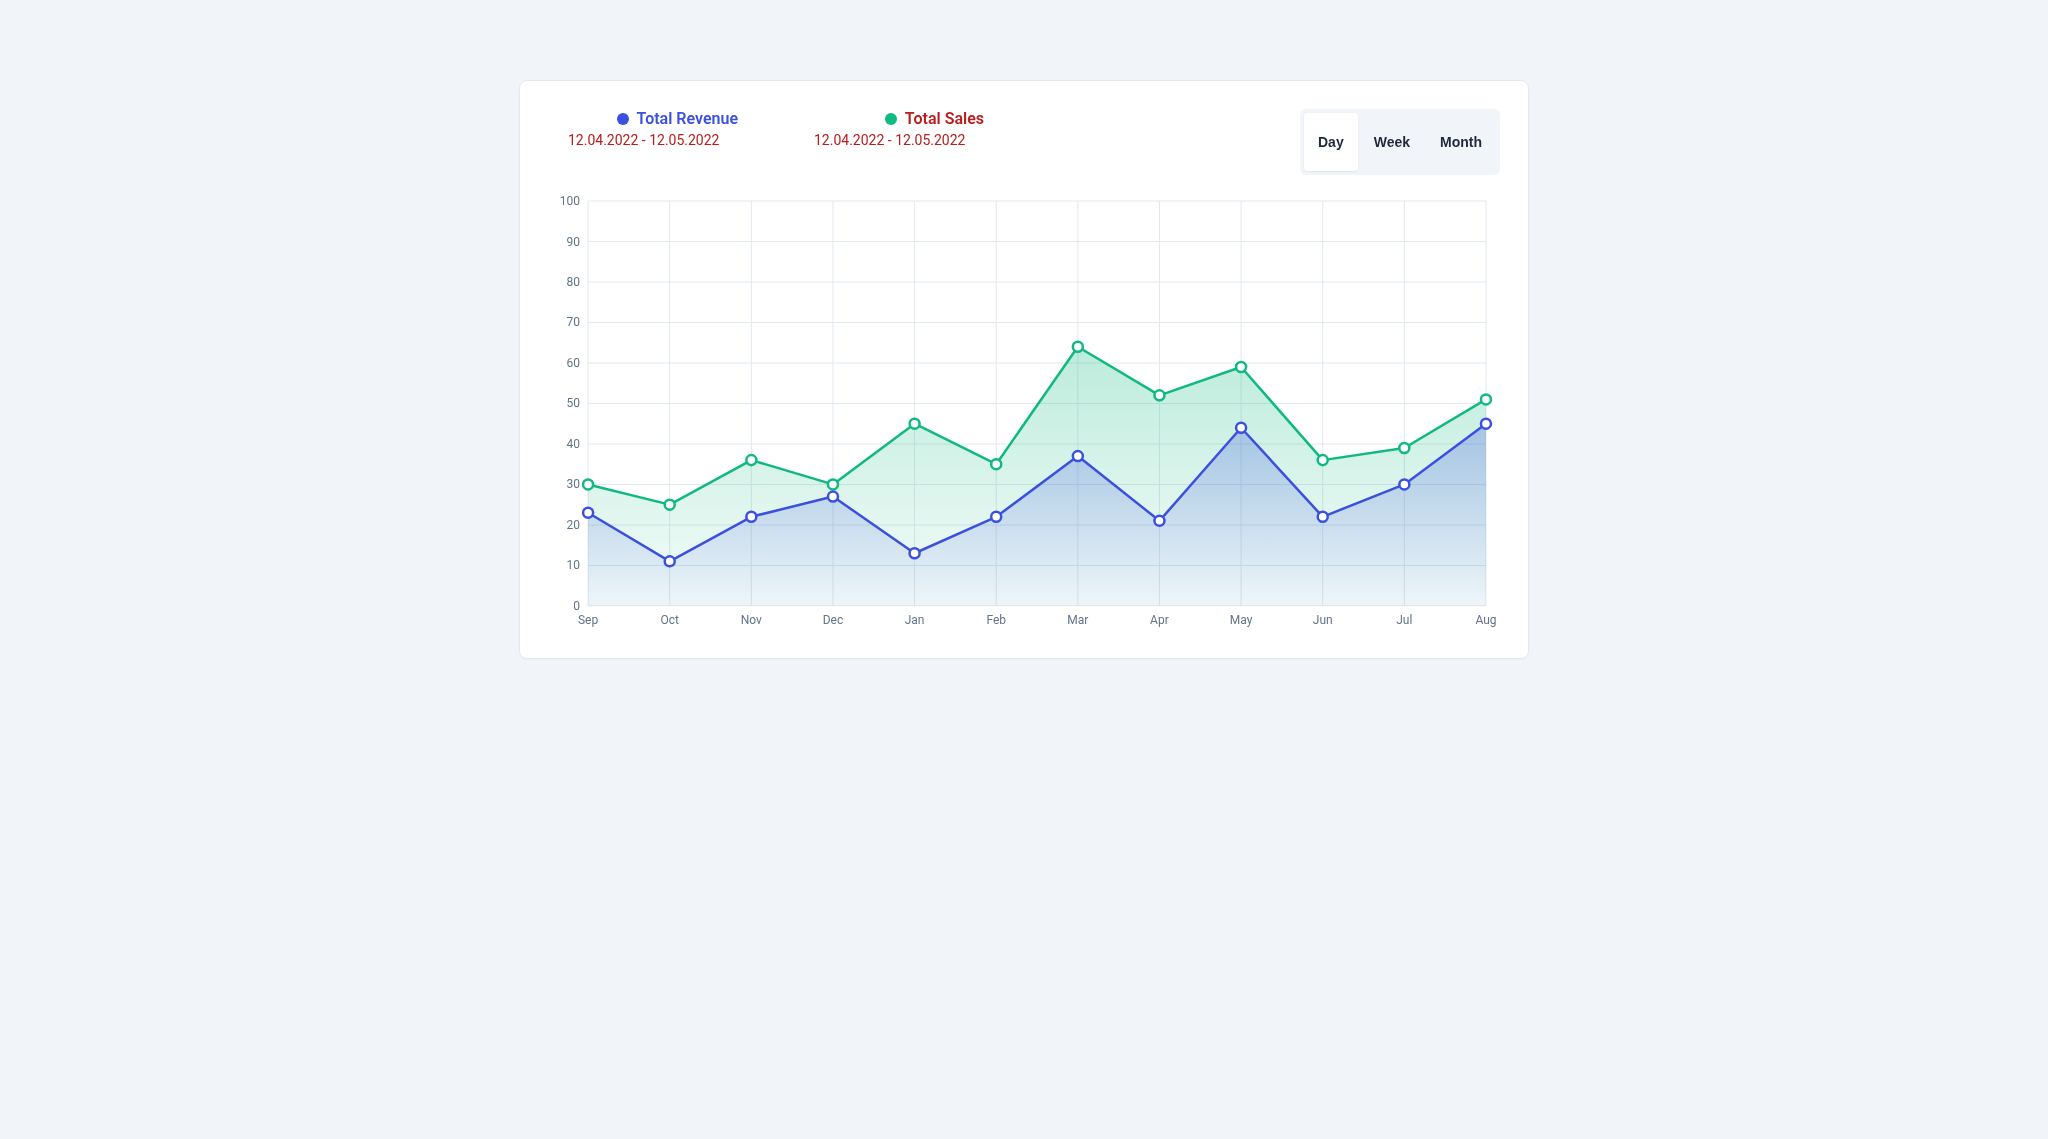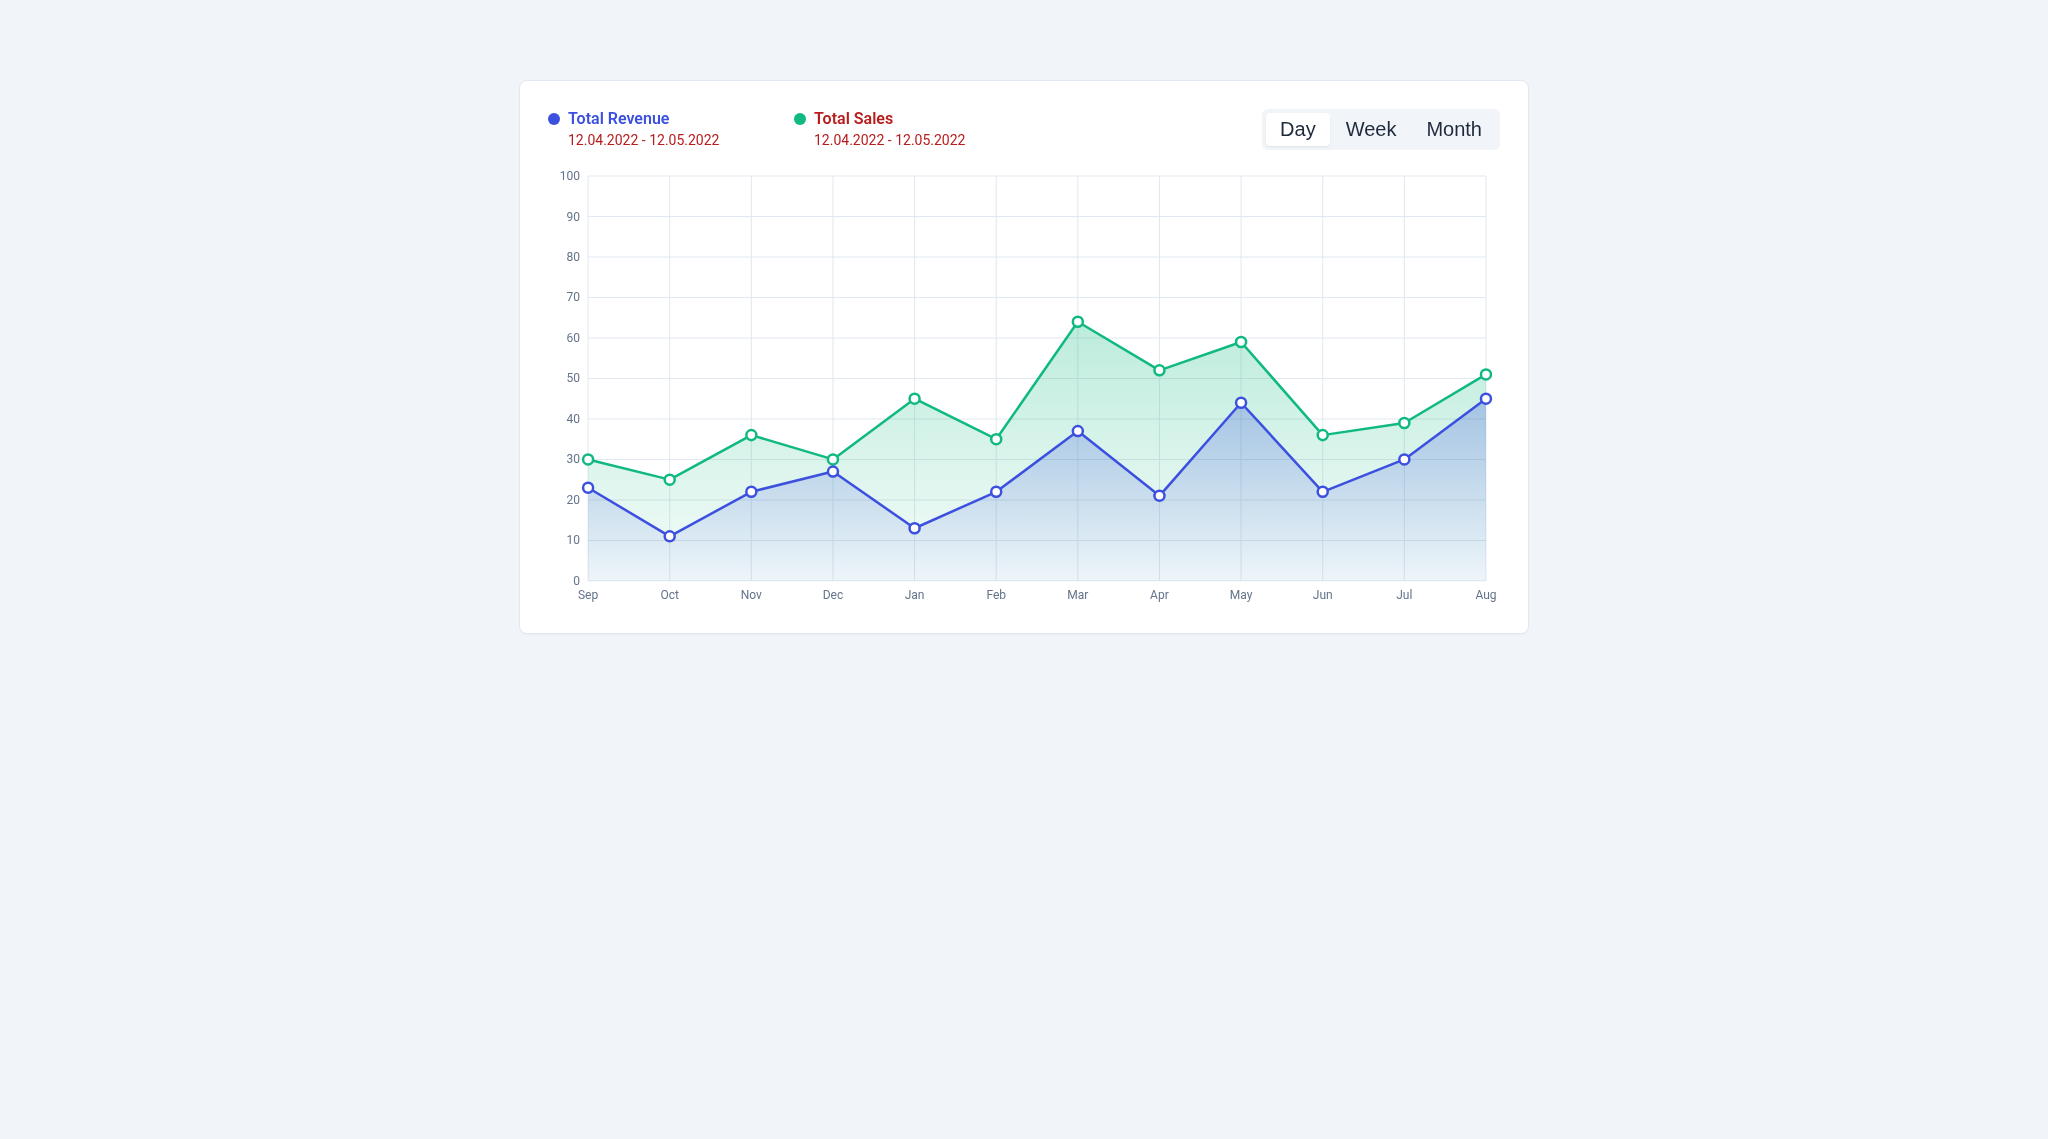--- a/index.html
+++ b/index.html
@@ -31,20 +31,21 @@
     gap: 56px;
   }
   .legend-item {
     min-width: 190px;
   }
   .legend-title-row {
     display: flex;
     align-items: center;
     gap: 8px;
     margin-bottom: 2px;
+    justify-content: flex-end;
   }
   .legend-dot {
     width: 12px;
     height: 12px;
     border-radius: 50%;
     flex-shrink: 0;
   }
   .legend-title {
     font-size: 16px;
     font-weight: 600;
@@ -58,24 +59,24 @@
   .range-switch {
     display: inline-flex;
     background: #f1f5f9;
     border-radius: 6px;
     padding: 4px;
     gap: 2px;
   }
   .range-btn {
     border: none;
     background: transparent;
-    font-size: 20px;
-    font-weight: 400;
+    font-size: 14px;
+    font-weight: 700;
     color: #1e293b;
-    padding: 5px 14px;
+    padding: 21px 14px;
     border-radius: 4px;
     cursor: pointer;
   }
   .range-btn.active {
     background: #ffffff;
     box-shadow: 0 1px 2px rgba(15,23,42,0.08);
   }
   .chart-shell {
     position: relative;
     width: 100%;

